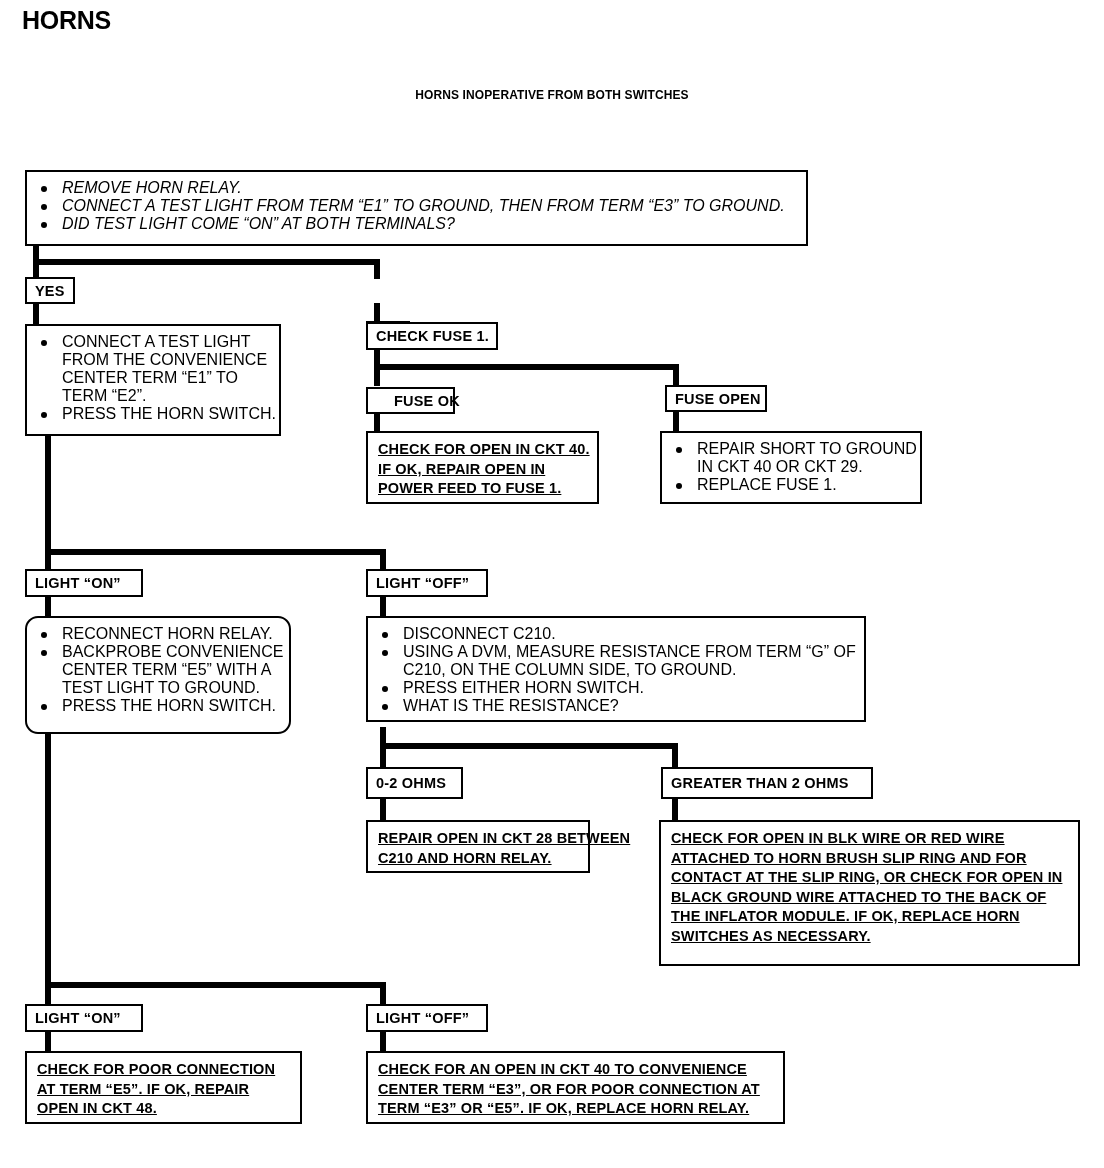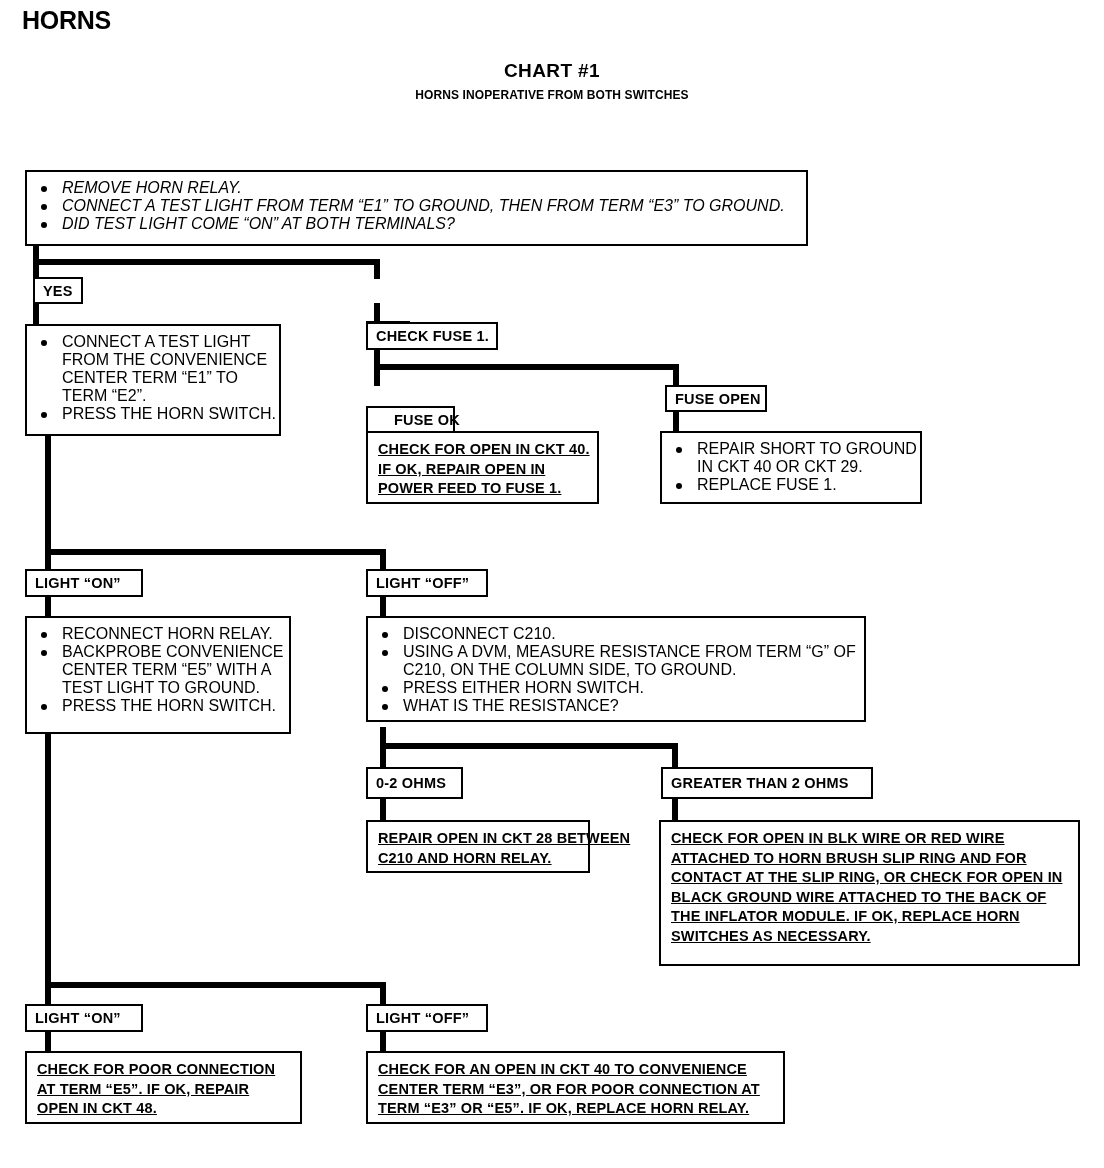--- a/index.html
+++ b/index.html
@@ -113,21 +113,20 @@
     background:#000;
     height:6px;
   }
 </style>
 </head>
 <body>
 
 <div id="page">
 
   <div class="doc-title">HORNS</div>
-  <div class="chart-title">CHART #1</div>
   <div class="chart-sub">HORNS INOPERATIVE FROM BOTH SWITCHES</div>
 
   <div class="vline" style="left:33px;  top:245px; height:20px;"></div>
   <div class="hline" style="left:33px;  top:259px; width:347px;"></div>
   <div class="vline" style="left:33px;  top:259px; height:20px;"></div>
   <div class="vline" style="left:374px; top:259px; height:20px;"></div>
 
   <div class="vline" style="left:33px; top:303px; height:22px;"></div>
 
   <div class="vline" style="left:374px; top:303px; height:20px;"></div>
@@ -171,21 +170,21 @@
         </li>
       <li>
           <span class="ln">CONNECT A TEST LIGHT FROM TERM “E1” TO GROUND, THEN FROM TERM “E3” TO GROUND.</span>
         </li>
       <li>
           <span class="ln">DID TEST LIGHT COME “ON” AT BOTH TERMINALS?</span>
         </li>
     </ul>
   </div>
 
-  <div class="tag" style="left:25px; top:277px; width:50px; height:27px;margin-left:8px;">
+  <div class="tag" style="left:25px; top:277px; width:50px; height:27px;">
     <span>YES</span>
   </div>
 
   <div class="tag" style="left:366px; top:277px; width:44px; height:27px;margin-top:44px;">
     <span>NO</span>
   </div>
 
   <div class="box" style="left:25px; top:324px; width:256px; height:112px;">
     <ul class="bul">
       <li>
@@ -197,21 +196,21 @@
       <li>
         <span class="ln">PRESS THE HORN SWITCH.</span>
       </li>
     </ul>
   </div>
 
   <div class="tag" style="left:366px; top:322px; width:132px; height:28px;">
     <span>CHECK FUSE 1.</span>
   </div>
 
-  <div class="tag" style="left:366px; top:406px; width:89px; height:27px;padding-left:26px;">
+  <div class="tag" style="left:366px; top:387px; width:89px; height:27px;padding-left:26px;">
     <span>FUSE OK</span>
   </div>
 
   <div class="tag" style="left:665px; top:385px; width:102px; height:27px;">
     <span>FUSE OPEN</span>
   </div>
 
   <div class="box txt lines" style="left:366px; top:431px; width:233px; height:73px;">
     <div class="ln">CHECK FOR OPEN IN CKT 40.</div>
     <div class="ln">IF OK, REPAIR OPEN IN</div>
@@ -231,21 +230,21 @@
   </div>
 
   <div class="tag" style="left:25px; top:569px; width:118px; height:28px;">
     <span>LIGHT “ON”</span>
   </div>
 
   <div class="tag" style="left:366px; top:569px; width:122px; height:28px;">
     <span>LIGHT “OFF”</span>
   </div>
 
-  <div class="box" style="left:25px; top:616px; width:266px; height:118px;">
+  <div class="box" style="left:25px; top:616px; width:266px; height:118px;border-radius:13px;">
     <ul class="bul">
       <li>
         <span class="ln">RECONNECT HORN RELAY.</span>
       </li>
       <li>
         <span class="ln">BACKPROBE CONVENIENCE</span>
         <span class="ln">CENTER TERM “E5” WITH A</span>
         <span class="ln">TEST LIGHT TO GROUND.</span>
       </li>
       <li>

